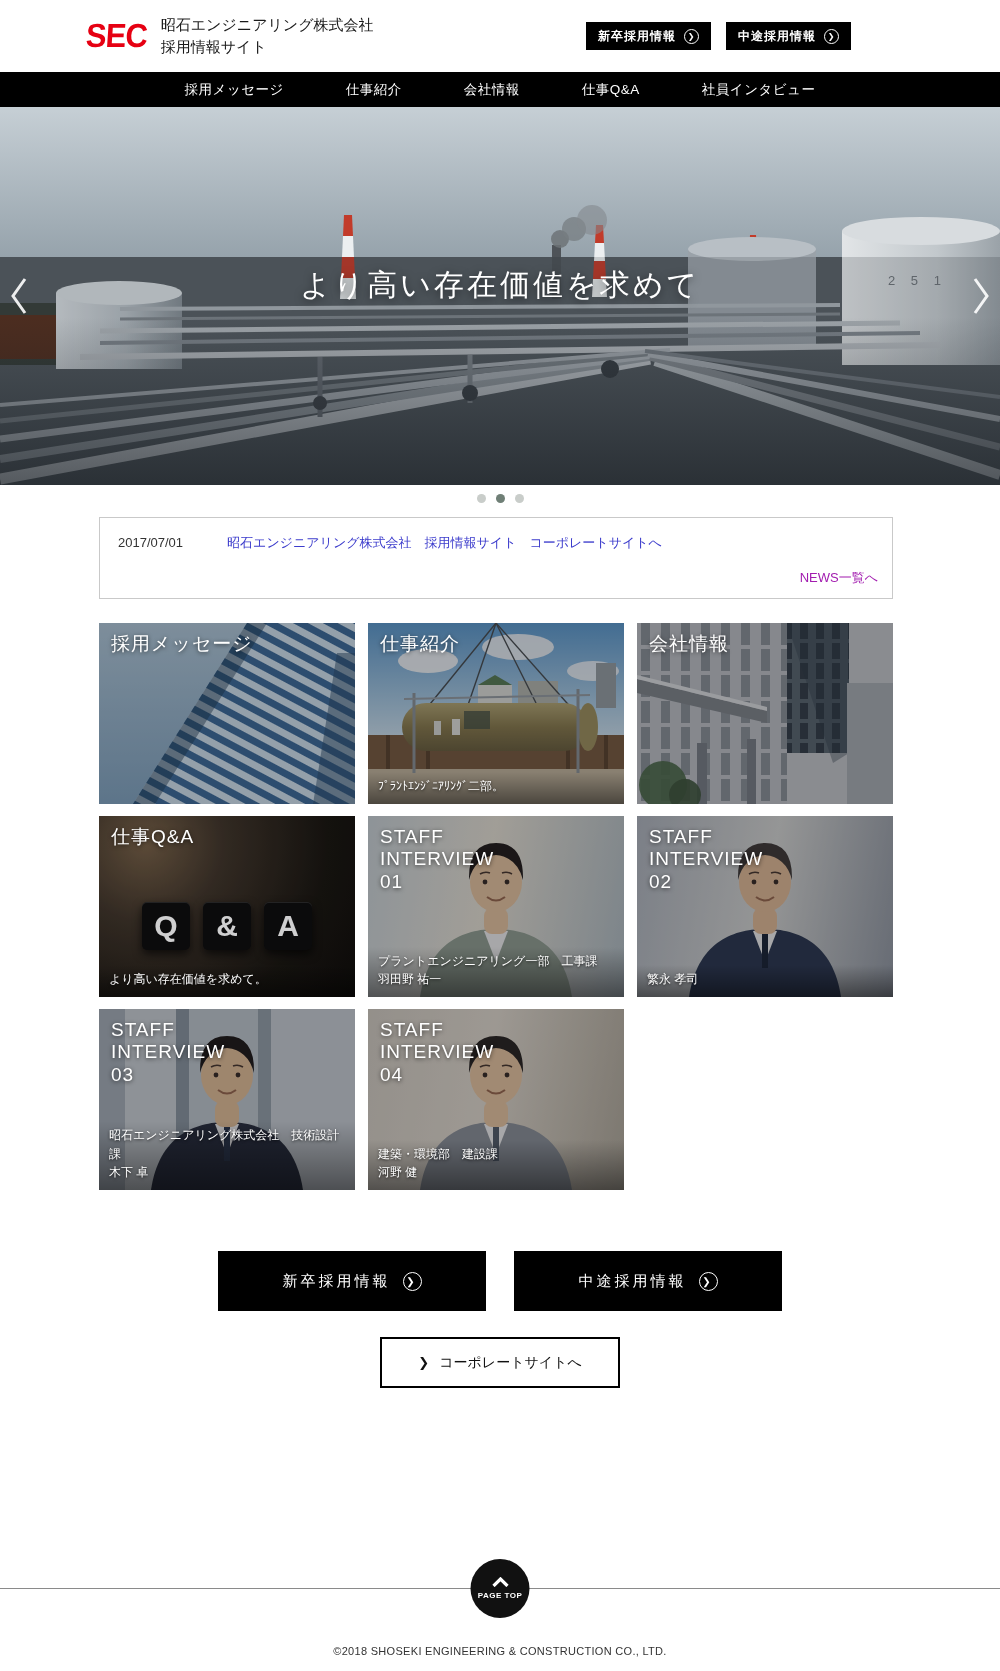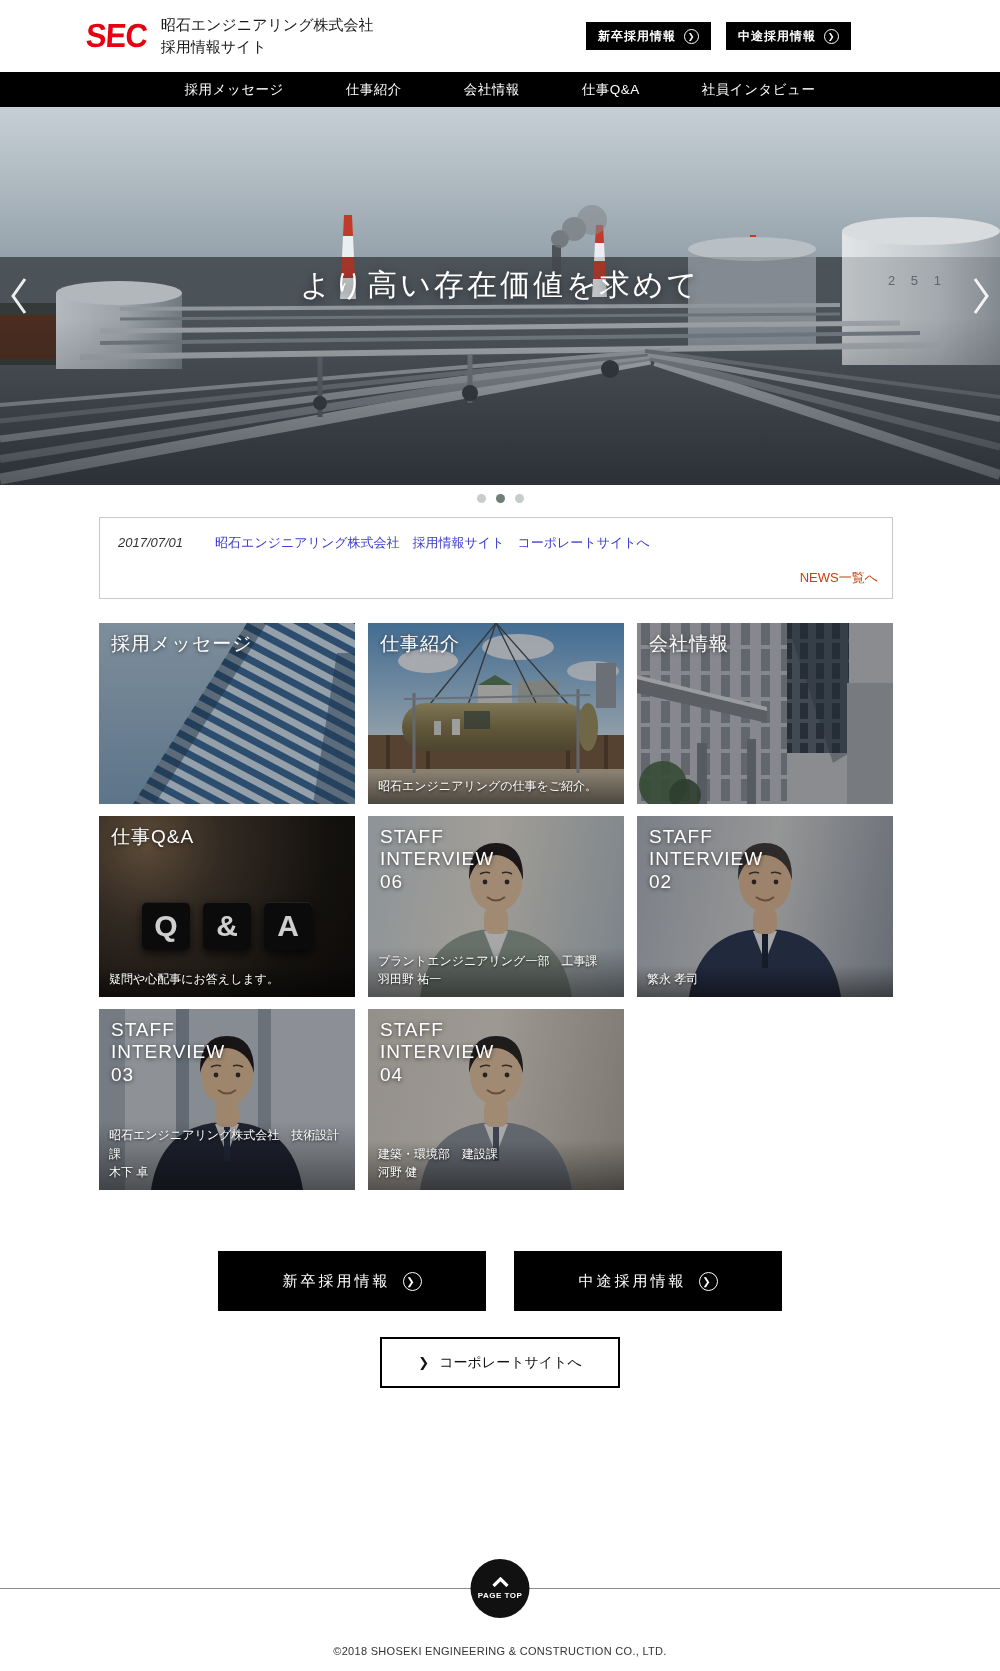--- a/index.html
+++ b/index.html
@@ -25,23 +25,23 @@
   .hero-title { position: absolute; left: 0; right: 0; top: 158px; text-align: center; color: #fff; font-size: 30px; letter-spacing: 3px; text-shadow: 0 2px 8px rgba(0,0,0,.55); }
   .carousel-arrow { position: absolute; top: 50%; transform: translateY(-50%); width: 26px; height: 48px; display: flex; align-items: center; justify-content: center; cursor: pointer; opacity: .9; }
   .carousel-arrow.left { left: 6px; } .carousel-arrow.right { right: 6px; }
   
   .dots { margin-top: 9px; display: flex; justify-content: center; gap: 10px; }
   .dot { width: 9px; height: 9px; border-radius: 50%; background: #c9cdca; cursor: pointer; }
   .dot.active { background: #6f7f76; }
   
   .news-box { margin: 14px 0 0 99px; width: 794px; height: 82px; border: 1px solid #c9c9c9; position: relative; padding: 16px 18px; }
   .news-row { display: flex; font-size: 13px; align-items: baseline; }
-  .news-date { color: #333; margin-right: 32px; font-style: italic; }
+  .news-date { color: #333; margin-right: 44px; }
   .news-link { color: #3c3ccc; text-decoration: none; cursor: pointer; }
-  .news-more { position: absolute; right: 14px; bottom: 11px; color: #c2410c; font-size: 13px; text-decoration: none; cursor: pointer; margin-left: 9px; }
+  .news-more { position: absolute; right: 14px; bottom: 11px; color: #a21caf; font-size: 13px; text-decoration: none; cursor: pointer; margin-left: 9px; }
   
   .grid { margin: 24px 0 0 99px; width: 794px; display: grid; grid-template-columns: repeat(3, 1fr); gap: 12px 13px; }
   .card { position: relative; height: 181px; overflow: hidden; background: #222; cursor: pointer; }
   .photo { position: absolute; inset: 0; }
   .photo svg { display: block; width: 100%; height: 100%; }
   .shade { position: absolute; inset: 0; background: rgba(8,10,14,.33); }
   .card-title { position: absolute; top: 10px; left: 12px; color: #fff; font-size: 19px; letter-spacing: 1px; text-shadow: 0 1px 4px rgba(0,0,0,.65); line-height: 1.18; }
   .card-caption { position: absolute; left: 0; right: 0; bottom: 0; padding: 5px 10px 8px; color: #fff; font-size: 12px; line-height: 1.55; text-shadow: 0 1px 3px rgba(0,0,0,.8); background: linear-gradient(transparent, rgba(0,0,0,.45)); }
   .caption-sm { font-size: 11px; }
   
@@ -287,21 +287,21 @@
         <line x1="46" y1="70" x2="46" y2="150" stroke="#8f979c" stroke-width="3"></line>
         <line x1="210" y1="66" x2="210" y2="150" stroke="#8f979c" stroke-width="3"></line>
         <line x1="36" y1="76" x2="222" y2="72" stroke="#9aa2a7" stroke-width="2"></line>
         <rect x="84" y="96" width="8" height="16" fill="#e8e8e2"></rect>
         <rect x="66" y="98" width="7" height="14" fill="#dfe0da"></rect>
       </svg>
     </div>
     <div class="shade"></div>
     <div class="card-title">仕事紹介</div>
     <div class="card-caption">
-      <div>昭石エンジニアリングの仕事をご紹介。</div>
+      <div>ﾌﾟﾗﾝﾄｴﾝｼﾞﾆｱﾘﾝｸﾞ二部。</div>
     </div>
   </article>
 
   <article class="card">
     <div class="photo">
       <svg viewBox="0 0 256 181" preserveAspectRatio="none">
         <defs>
           <pattern id="c2win" width="20" height="26" patternUnits="userSpaceOnUse">
             <rect width="20" height="26" fill="#c3c7cb"></rect>
               <rect x="4" width="9" height="22" fill="#8e959c"></rect>
@@ -331,35 +331,35 @@
   <article class="card">
     <div class="photo photo-qa"></div>
     <div class="qa-cubes">
       <span class="qa-cube">Q</span>
       <span class="qa-cube">&amp;</span>
       <span class="qa-cube">A</span>
     </div>
     <div class="shade" style="background:rgba(8,10,14,.15)"></div>
     <div class="card-title">仕事Q&amp;A</div>
     <div class="card-caption">
-      <div>疑問や心配事にお答えします。</div>
+      <div>より高い存在価値を求めて。</div>
     </div>
   </article>
 
   <article class="card">
     <div class="photo photo-s1">
       <svg viewBox="0 0 256 181" preserveAspectRatio="none" class="person">
           <use href="#person-sym"></use>
         </svg>
     </div>
     <div class="shade"></div>
     <div class="card-title">
       <div>STAFF</div>
       <div>INTERVIEW</div>
-      <div>06</div>
+      <div>01</div>
     </div>
     <div class="card-caption">
       <div>プラントエンジニアリング一部　工事課</div>
       <div>羽田野 祐一</div>
     </div>
   </article>
 
   <article class="card">
     <div class="photo photo-s2">
       <svg viewBox="0 0 256 181" preserveAspectRatio="none" class="person">

